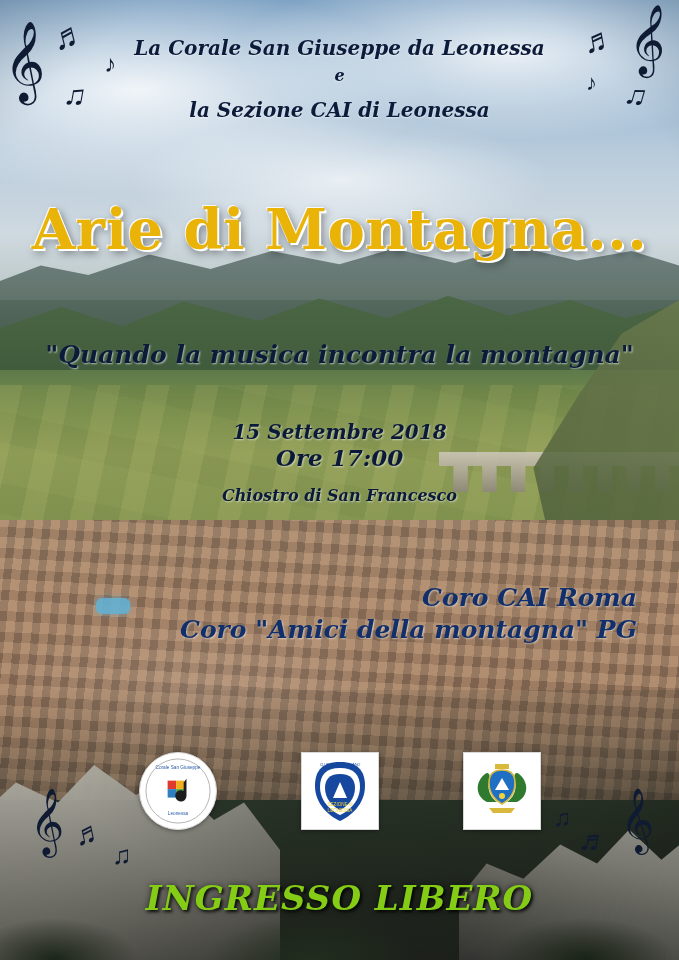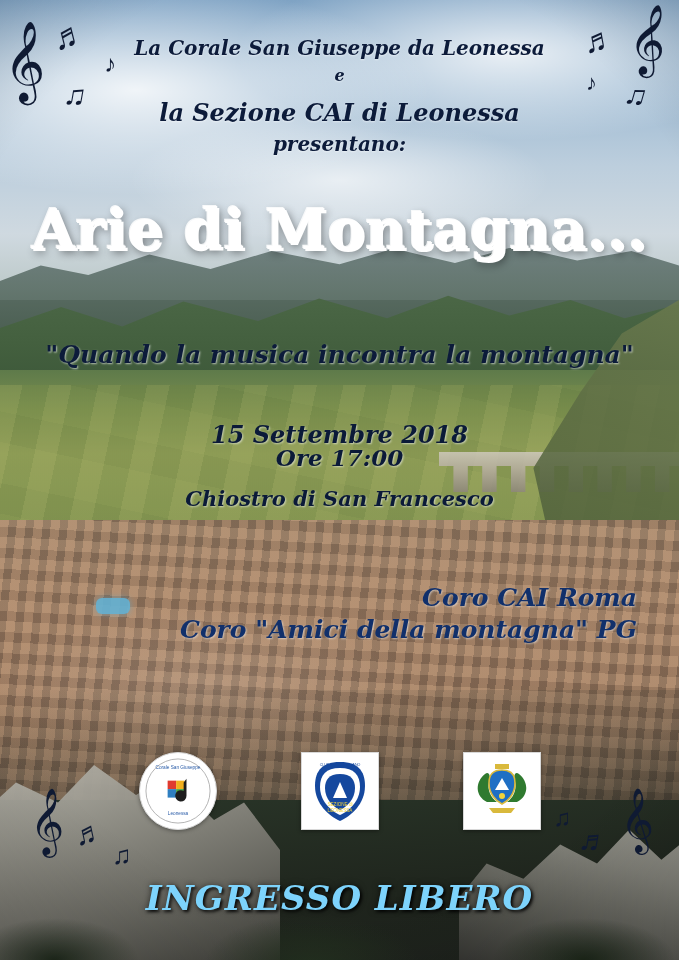--- a/index.html
+++ b/index.html
@@ -133,30 +133,30 @@
 
   .hdr {
     position: absolute; left: 0; right: 0; text-align: center;
     color: #0c1b3a;
     font-family: "DejaVu Serif", serif;
     font-weight: bold; font-style: italic;
     text-shadow: 0 1px 2px rgba(255,255,255,0.55);
   }
   .hdr1 { top: 36px; font-size: 20px; }
   .hdr-e { top: 66px; font-size: 16px; }
-  .hdr2 { top: 98px; font-size: 24px; font-style: italic; }
+  .hdr2 { top: 98px; font-size: 20px; font-style: italic; }
   .hdr3 { top: 132px; font-size: 20px; }
 
   .title {
     position: absolute; left: 0; right: 0; top: 196px; text-align: center;
     font-family: "DejaVu Serif", serif;
     font-weight: bold;
     font-size: 56px;
     letter-spacing: 0.5px;
-    color: #ffffff;
+    color: #eab308;
     text-shadow:
       2px 2px 0 #ffffff,
       -1px -1px 0 rgba(255,255,255,.85),
       3px 4px 8px rgba(0,0,0,.45);
   }
 
   .edition {
     position: absolute; left: 0; right: 0; top: 296px; text-align: center;
     font-family: "DejaVu Serif", serif;
     font-weight: bold; font-style: italic;
@@ -170,23 +170,23 @@
     font-size: 25px; color: #0c1b3a;
     text-shadow: 1px 1px 2px rgba(255,255,255,.6);
   }
 
   .when {
     position: absolute; left: 0; right: 0; text-align: center;
     font-family: "DejaVu Serif", serif;
     font-weight: bold; font-style: italic; color: #0b1a38;
     text-shadow: 1px 1px 2px rgba(255,255,255,.55);
   }
-  .when.date  { top: 420px; font-size: 24px; }
+  .when.date  { top: 420px; font-size: 20px; }
   .when.time  { top: 444px; font-size: 23px; }
-  .when.place { top: 486px; font-size: 21px; }
+  .when.place { top: 486px; font-size: 16px; }
 
   .part-head {
     position: absolute; right: 42px; top: 538px;
     font-family: "DejaVu Serif", serif;
     font-weight: bold; font-style: italic;
     font-size: 26px; color: #11306b;
     text-shadow: 1px 1px 2px rgba(255,255,255,.5);
   }
   .part-list {
     position: absolute; right: 42px; top: 582px;
@@ -210,21 +210,21 @@
     display: flex; align-items: center; justify-content: center;
     box-shadow: 0 1px 4px rgba(0,0,0,.4);
   }
   .logo.r1 { border-radius: 50%; }
 
   .free {
     position: absolute; left: 0; right: 0; bottom: 42px; text-align: center;
     font-family: "DejaVu Serif", serif;
     font-weight: bold; font-style: italic;
     font-size: 34px;
-    color: #7dd3fc;
+    color: #84cc16;
     text-shadow: 2px 2px 3px rgba(0,0,0,.8), 0 0 6px rgba(0,0,0,.6);
     letter-spacing: 1px;
   }
 </style>
 </head>
 <body>
 
 <div class="poster">
 
   <div class="bg">
@@ -264,21 +264,20 @@
   <div class="notes br" style="width:140px;height:110px;">
     <span style="right:4px;top:0;font-size:56px;transform:rotate(-6deg);">𝄞</span>
     <span style="right:48px;top:34px;font-size:30px;transform:rotate(10deg);">♬</span>
     <span style="right:86px;top:14px;font-size:24px;">♫</span>
   </div>
 
   <div class="content">
     <div class="hdr hdr1">La Corale San Giuseppe da Leonessa</div>
     <div class="hdr hdr-e">e</div>
     <div class="hdr hdr2">la Sezione CAI di Leonessa</div>
-    <div class="hdr hdr3">presentano:</div>
 
     <div class="title">Arie di Montagna...</div>
     <div class="subtitle">"Quando la musica incontra la montagna"</div>
 
     <div class="when date">15 Settembre 2018</div>
     <div class="when time">Ore 17:00</div>
     <div class="when place">Chiostro di San Francesco</div>
 
     <div class="part-list">
       <div>Coro CAI Roma</div>

